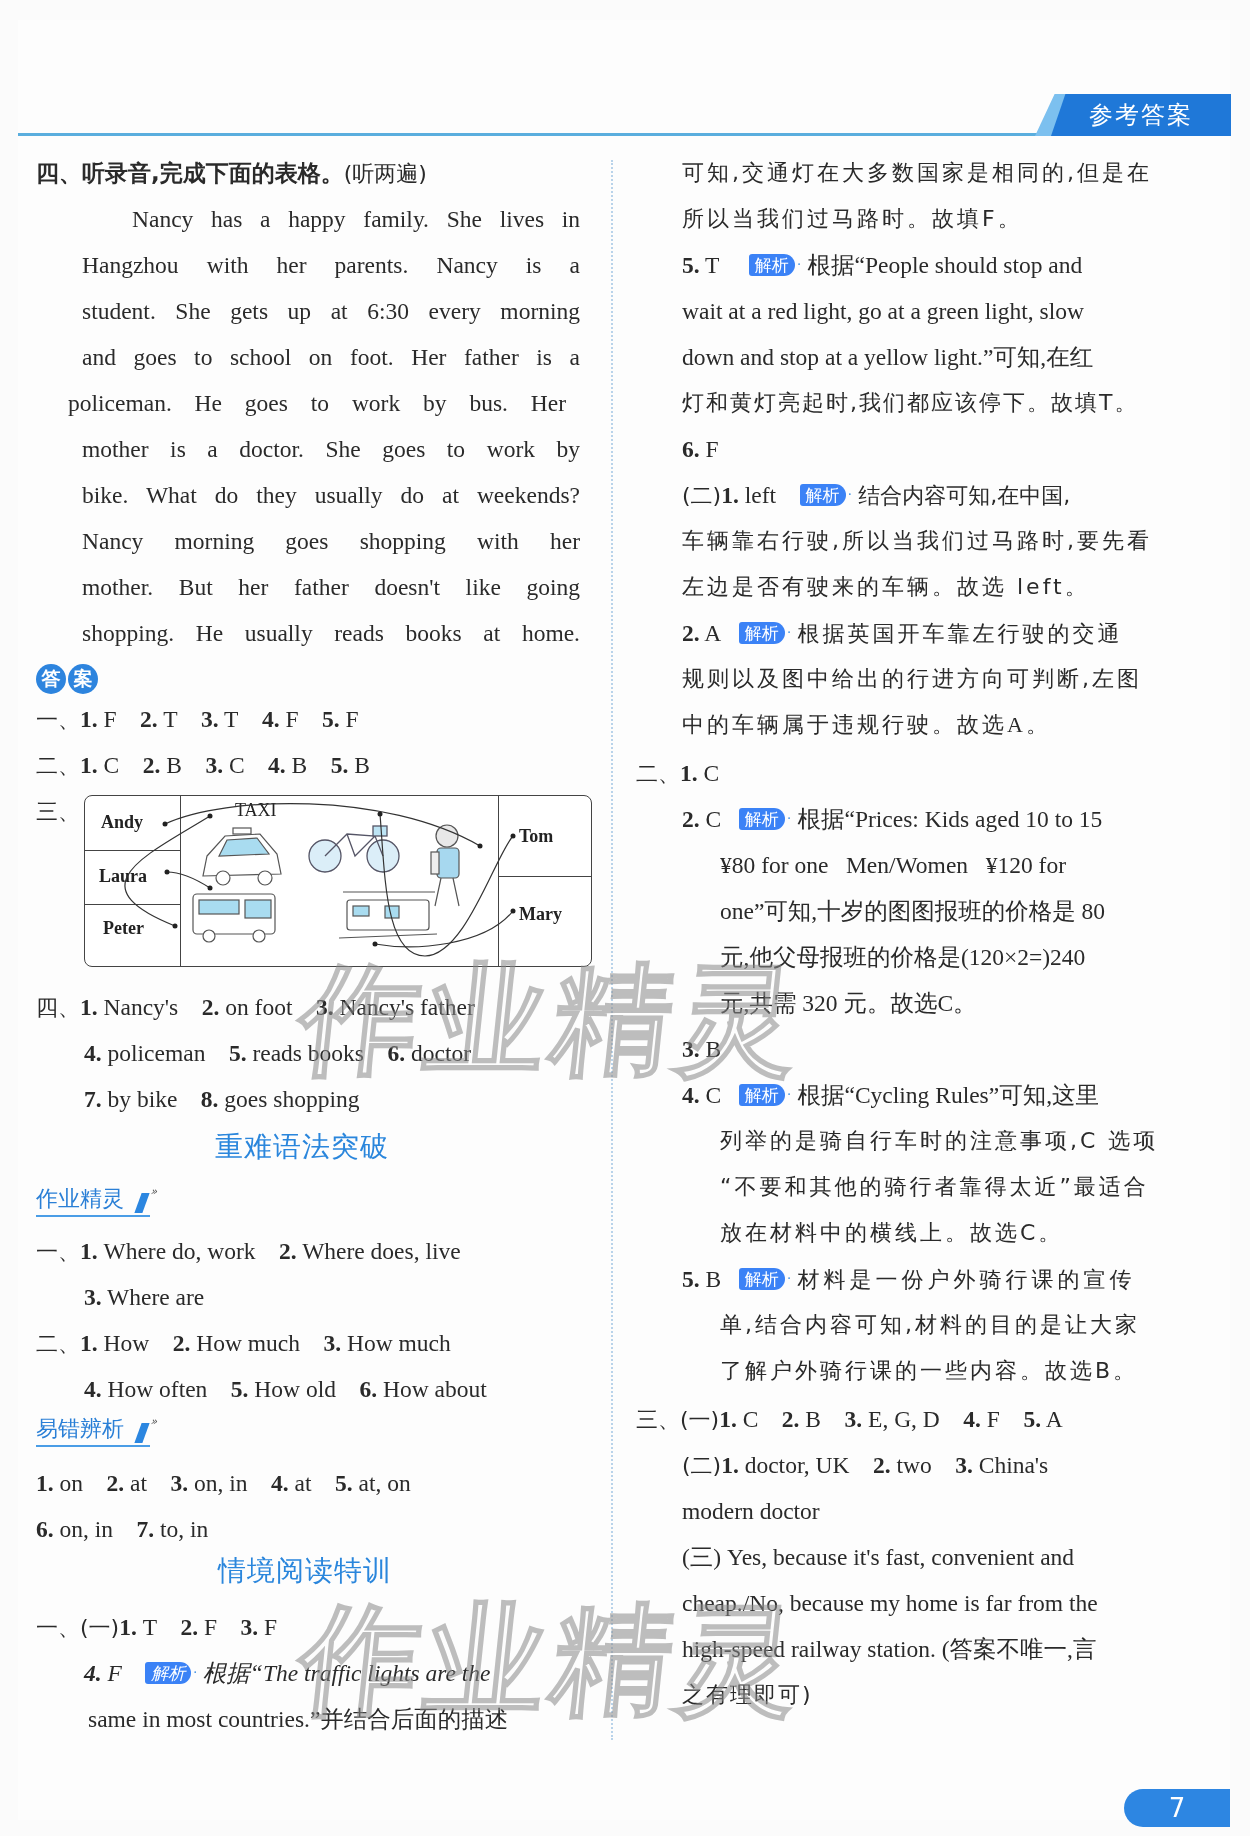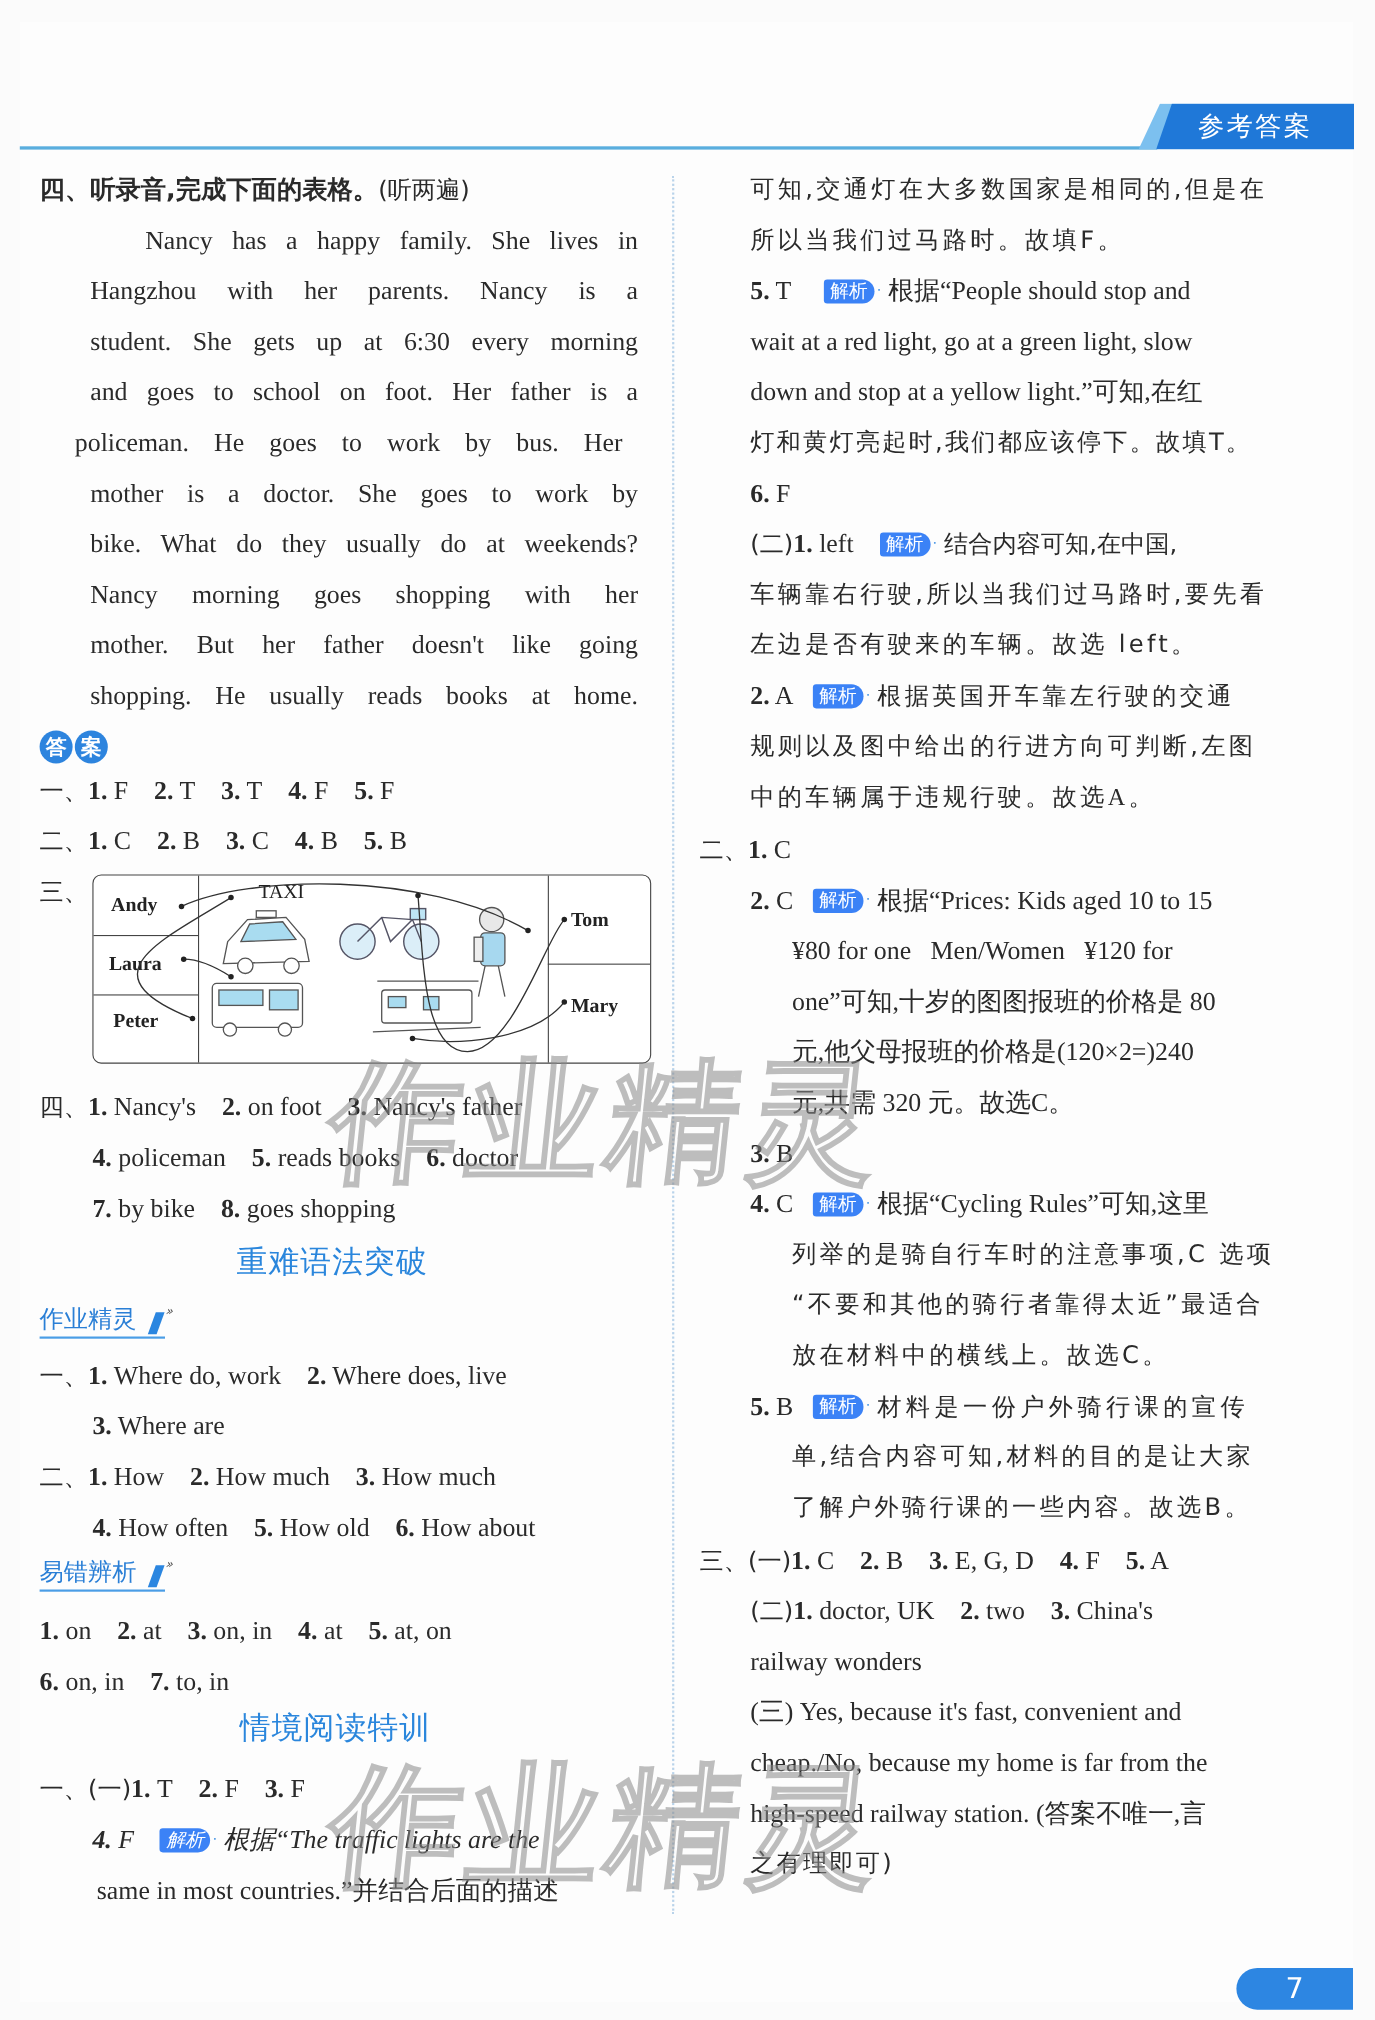--- a/index.html
+++ b/index.html
@@ -305,21 +305,21 @@
   </div>
   <div class="line cn" style="left:720px;top:1302px;letter-spacing:3px;">单,结合内容可知,材料的目的是让大家</div>
   <div class="line cn" style="left:720px;top:1348px;letter-spacing:3px;">了解户外骑行课的一些内容。故选B。</div>
 
   <div class="line" style="left:636px;top:1396px;">
     <span class="cn">三、(一)</span><span class="b">1.</span> <span>C</span>&nbsp;&nbsp;&nbsp;&nbsp;<span class="b">2.</span> <span>B</span>&nbsp;&nbsp;&nbsp;&nbsp;<span class="b">3.</span> <span>E, G, D</span>&nbsp;&nbsp;&nbsp;&nbsp;<span class="b">4.</span> <span>F</span>&nbsp;&nbsp;&nbsp;&nbsp;<span class="b">5.</span> <span>A</span>
   </div>
   <div class="line" style="left:682px;top:1442px;">
     <span class="cn">(二)</span><span class="b">1.</span> <span>doctor, UK</span>&nbsp;&nbsp;&nbsp;&nbsp;<span class="b">2.</span> <span>two</span>&nbsp;&nbsp;&nbsp;&nbsp;<span class="b">3.</span> <span>China's</span>
   </div>
-  <div class="line" style="left:682px;top:1488px;">railway wonders</div>
+  <div class="line" style="left:682px;top:1488px;">modern doctor</div>
   <div class="line" style="left:682px;top:1534px;">(三) Yes, because it's fast, convenient and</div>
   <div class="line" style="left:682px;top:1580px;">cheap./No, because my home is far from the</div>
   <div class="line" style="left:682px;top:1626px;">high-speed railway station. (答案不唯一,言</div>
   <div class="line cn" style="left:682px;top:1672px;letter-spacing:2px;">之有理即可)</div>
 </div>
 
 <div class="watermark" style="left:300px;top:940px;font-size:120px;">作业精灵</div>
 <div class="watermark" style="left:300px;top:1580px;font-size:120px;">作业精灵</div>
 
 <div class="page-number">7</div>

